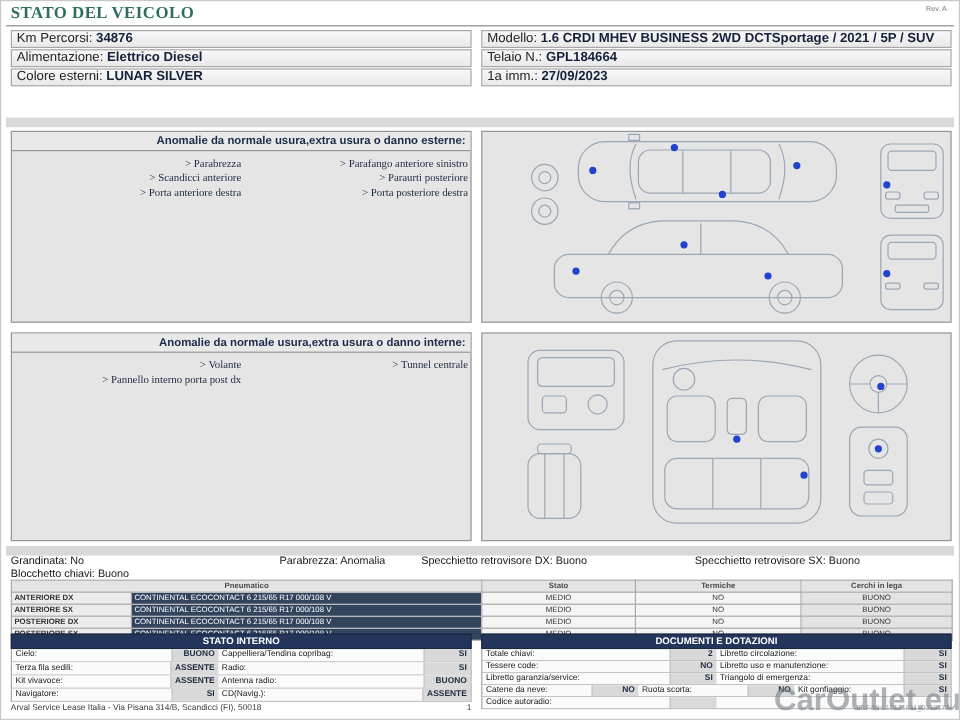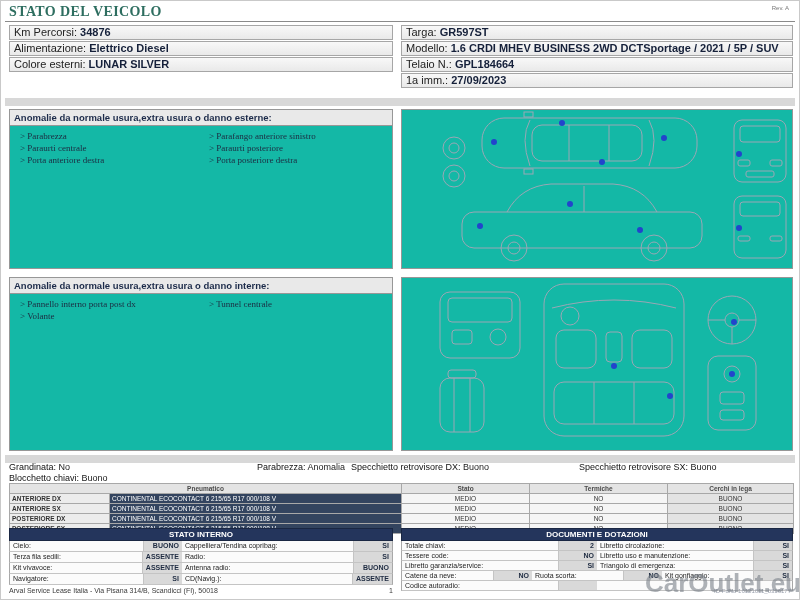--- a/index.html
+++ b/index.html
@@ -19,37 +19,37 @@
   .info-right { position:absolute; top:24px; left:400px; width:392px; }
   .info-row { border:1px solid #a6a6a6; background:linear-gradient(#f8f8f8,#e9e9e9);
     padding:1px 4px; font-size:11px; line-height:11px; margin-bottom:1px; min-height:11px; }
   .info-row .lbl { color:#222; }
   .info-row .val { font-weight:bold; color:#15203a; }
 
   .bar { position:absolute; left:4px; right:4px; height:8px; background:#d8d8d8; }
   .bar1 { top:97px; } .bar2 { top:454px; }
 
   
-  .panel { position:absolute; border:1px solid #979797; box-sizing:border-box; background:#14b8a6; }
+  .panel { position:absolute; border:1px solid #979797; box-sizing:border-box; background:#e5e5e5;text-align:right; }
   .ext-left  { top:108px; left:8px;  width:384px; height:160px; }
   .ext-right { top:108px; left:400px; width:392px; height:160px; }
   .int-left  { top:276px; left:8px;  width:384px; height:174px; }
   .int-right { top:276px; left:400px; width:392px; height:174px; }
   .sec-title { background:#e9e9e9; border-bottom:1px solid #979797; font-size:9.5px;
     font-weight:bold; padding:2px 4px; color:#1c2b4a; }
   .bullets { display:flex; padding:4px 2px; font-size:9px; color:#1d2a40;font-family:Liberation Serif, serif; }
   .bullets ul { list-style:none; margin:0; padding:0 0 0 8px; flex:1; }
   .bullets li { line-height:12px; }
   .bullets li::before { content:"> "; }
   .panel svg { display:block; width:100%; height:100%; }
 
   
   .sum { position:absolute; font-size:9px; color:#222; white-space:nowrap; }
   .sum .slbl { color:#111; }
-  .s1 { top:461px; left:8px; }  .s2 { top:461px; left:232px;margin-left:24px; }
+  .s1 { top:461px; left:8px; }  .s2 { top:461px; left:232px; }
   .s3 { top:461px; left:350px; } .s4 { top:461px; left:578px; }
   .s5 { top:472px; left:8px; }
 
   
   .tire-table { position:absolute; top:482px; left:8px; width:784px;
     border-collapse:collapse; table-layout:fixed; font-size:6.5px; }
   .tire-table th, .tire-table td { border:1px solid #a8a8a8; padding:0 2px;
     height:9px; line-height:9px; overflow:hidden; white-space:nowrap; }
   .tire-table th { background:#e4e4e4; color:#4a4a4a; font-weight:bold; text-align:center; }
   .tire-table td.pos  { background:#ececec; font-weight:bold; color:#333; }
@@ -103,45 +103,41 @@
       <span class="val">Elettrico Diesel</span>
     </div>
     <div class="info-row">
       <span class="lbl">Colore esterni:</span>
       <span class="val">LUNAR SILVER</span>
     </div>
   </div>
 
   <div class="info-right">
     <div class="info-row">
-      <span class="lbl">Targa:</span>
-      <span class="val">GR597ST</span>
-    </div>
-    <div class="info-row">
       <span class="lbl">Modello:</span>
       <span class="val">1.6 CRDI MHEV BUSINESS 2WD DCTSportage / 2021 / 5P / SUV</span>
     </div>
     <div class="info-row">
       <span class="lbl">Telaio N.:</span>
       <span class="val">GPL184664</span>
     </div>
     <div class="info-row">
       <span class="lbl">1a imm.:</span>
       <span class="val">27/09/2023</span>
     </div>
   </div>
 
   <div class="bar bar1"></div>
 
   <div class="panel ext-left">
     <div class="sec-title">Anomalie da normale usura,extra usura o danno esterne:</div>
     <div class="bullets">
       <ul>
         <li>Parabrezza</li>
-        <li>Paraurti centrale</li>
+        <li>Scandicci anteriore</li>
         <li>Porta anteriore destra</li>
       </ul>
       <ul>
         <li>Parafango anteriore sinistro</li>
         <li>Paraurti posteriore</li>
         <li>Porta posteriore destra</li>
       </ul>
     </div>
   </div>
 
@@ -193,22 +189,22 @@
         <circle cx="337" cy="44" r="3"></circle>
         <circle cx="337" cy="118" r="3"></circle>
       </g>
     </svg>
   </div>
 
   <div class="panel int-left">
     <div class="sec-title">Anomalie da normale usura,extra usura o danno interne:</div>
     <div class="bullets">
       <ul>
+        <li>Volante</li>
         <li>Pannello interno porta post dx</li>
-        <li>Volante</li>
       </ul>
       <ul>
         <li>Tunnel centrale</li>
       </ul>
     </div>
   </div>
 
   <div class="panel int-right">
     <svg viewBox="0 0 390 172">
       <g class="sk">

